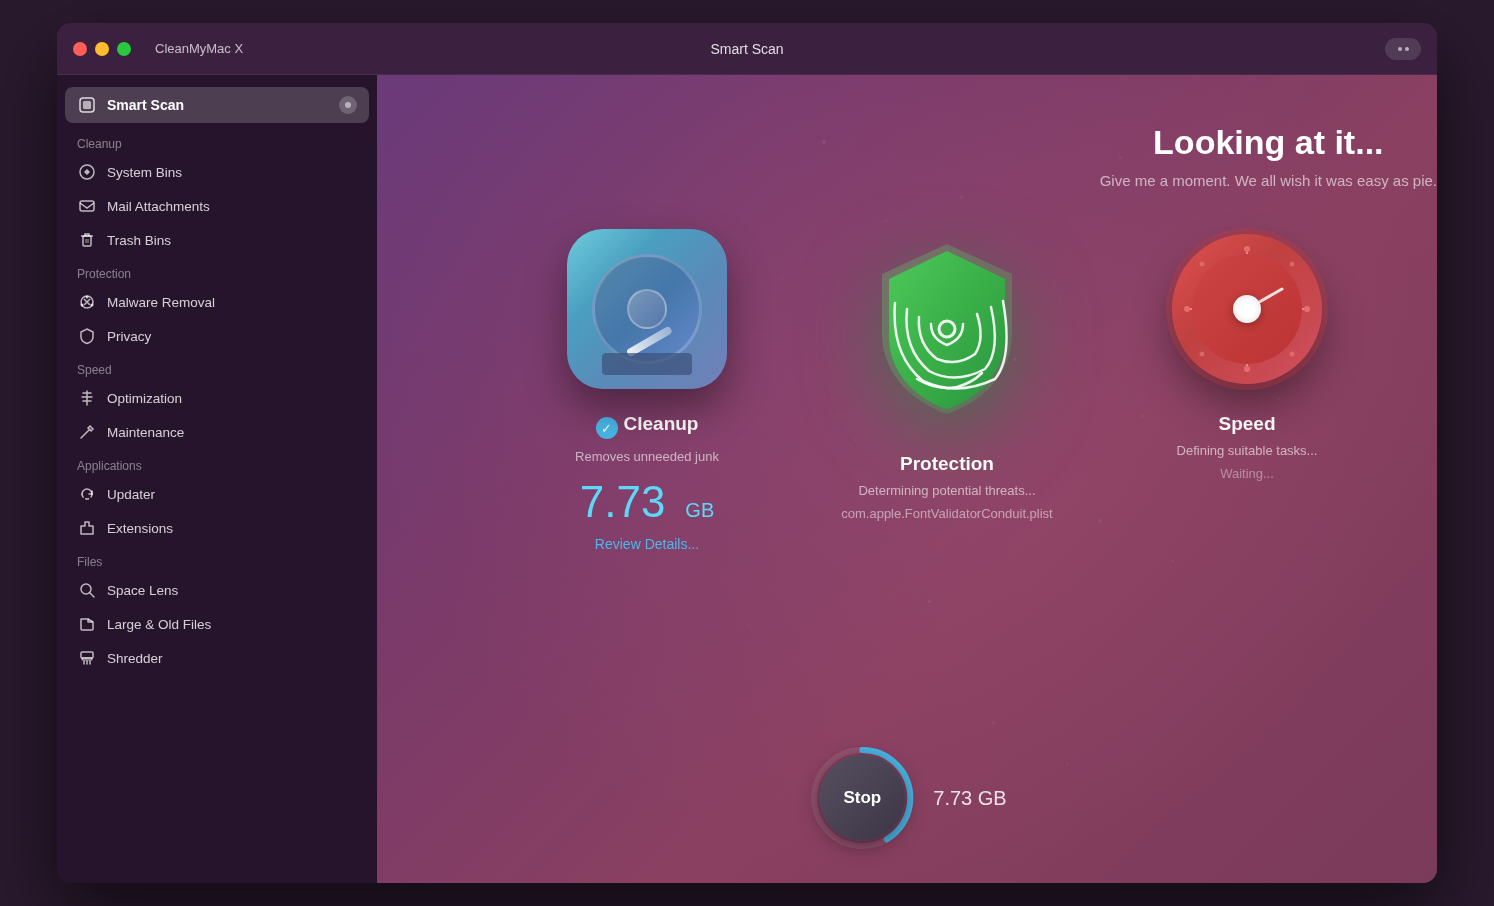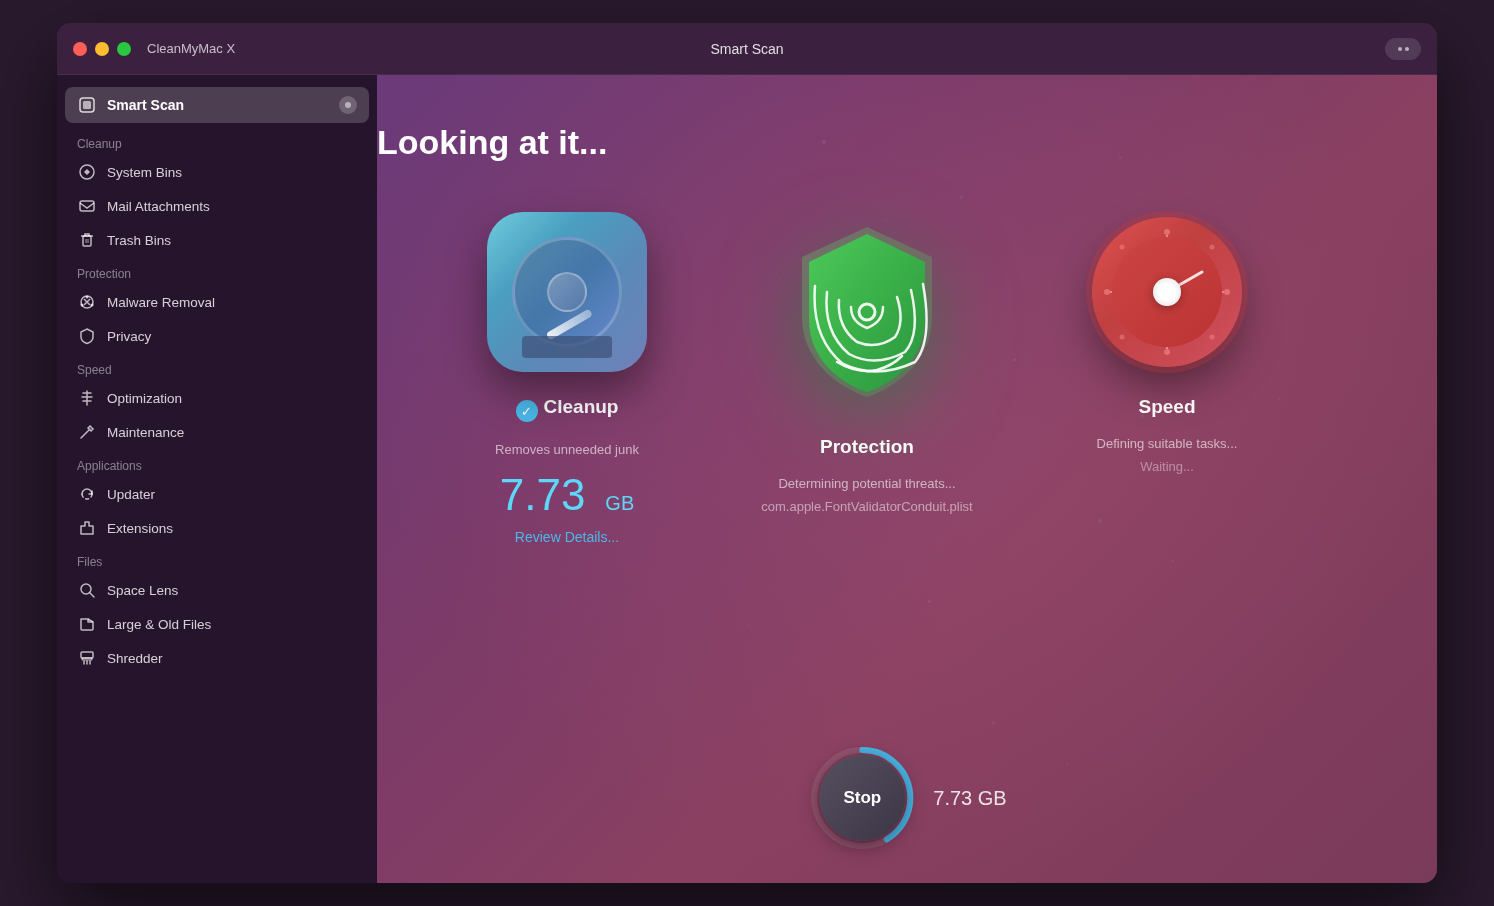--- a/index.html
+++ b/index.html
@@ -25,20 +25,21 @@
     }
     .titlebar {
       height: 52px;
       background: #3b2040;
       display: flex;
       align-items: center;
       padding: 4px 16px;
       position: relative;
       flex-shrink: 0;
       border-bottom: 1px solid rgba(255,255,255,0.06);
+      gap: 8px;
     }
     .traffic-lights {
       display: flex;
       gap: 8px;
       align-items: center;
     }
     .traffic-light {
       width: 14px;
       height: 14px;
       border-radius: 50%;
@@ -145,21 +146,21 @@
       color: rgba(255,255,255,0.8);
       font-size: 13.5px;
     }
     
     .main {
       flex: 1;
       background: linear-gradient(135deg, #6b3a7a 0%, #7a3a6a 30%, #8a4060 60%, #7a3a5a 100%);
       position: relative;
       display: flex;
       flex-direction: column;
-      align-items: flex-start;
+      align-items: flex-end;
       overflow: hidden;
     }
     .main::before {
       content: '';
       position: absolute;
       inset: 0;
       background: radial-gradient(ellipse at 50% 40%, rgba(160,80,120,0.4) 0%, transparent 70%);
       pointer-events: none;
     }
     
@@ -314,21 +315,20 @@
       font-size: 19px;
       font-weight: 700;
       color: #fff;
       margin-bottom: 8px;
     }
     .panel-desc {
       font-size: 13px;
       color: rgba(255,255,255,0.6);
       text-align: center;
       margin-bottom: 8px;
-      margin-top: 10px;
     }
     .panel-file {
       font-size: 13px;
       color: rgba(255,255,255,0.5);
       text-align: center;
       margin-bottom: 12px;
     }
     .panel-size {
       font-size: 44px;
       font-weight: 300;
@@ -595,20 +595,21 @@
         <div class="particle" style="top:40%;left:85%;width:3px;height:3px;opacity:0.2"></div>
         <div class="particle" style="top:75%;left:20%;width:2px;height:2px;opacity:0.15"></div>
         <div class="particle" style="top:18%;left:48%;width:2px;height:2px;opacity:0.2"></div>
         <div class="particle" style="top:85%;left:65%;width:3px;height:3px;opacity:0.2"></div>
         <div class="particle" style="top:42%;left:72%;width:4px;height:4px;opacity:0.15"></div>
         <div class="particle" style="top:68%;left:35%;width:2px;height:2px;opacity:0.2"></div>
       </div>
 
       <div class="main-header">
         <div class="main-title">Looking at it...</div>
+        <div class="main-subtitle">Give me a moment. We all wish it was easy as pie.</div>
       </div>
 
       <div class="panels">
 
         <div class="panel">
           <div class="cleanup-icon">
             <div class="disk-body">
               <div class="disk-inner"></div>
               <div class="disk-needle"></div>
             </div>

